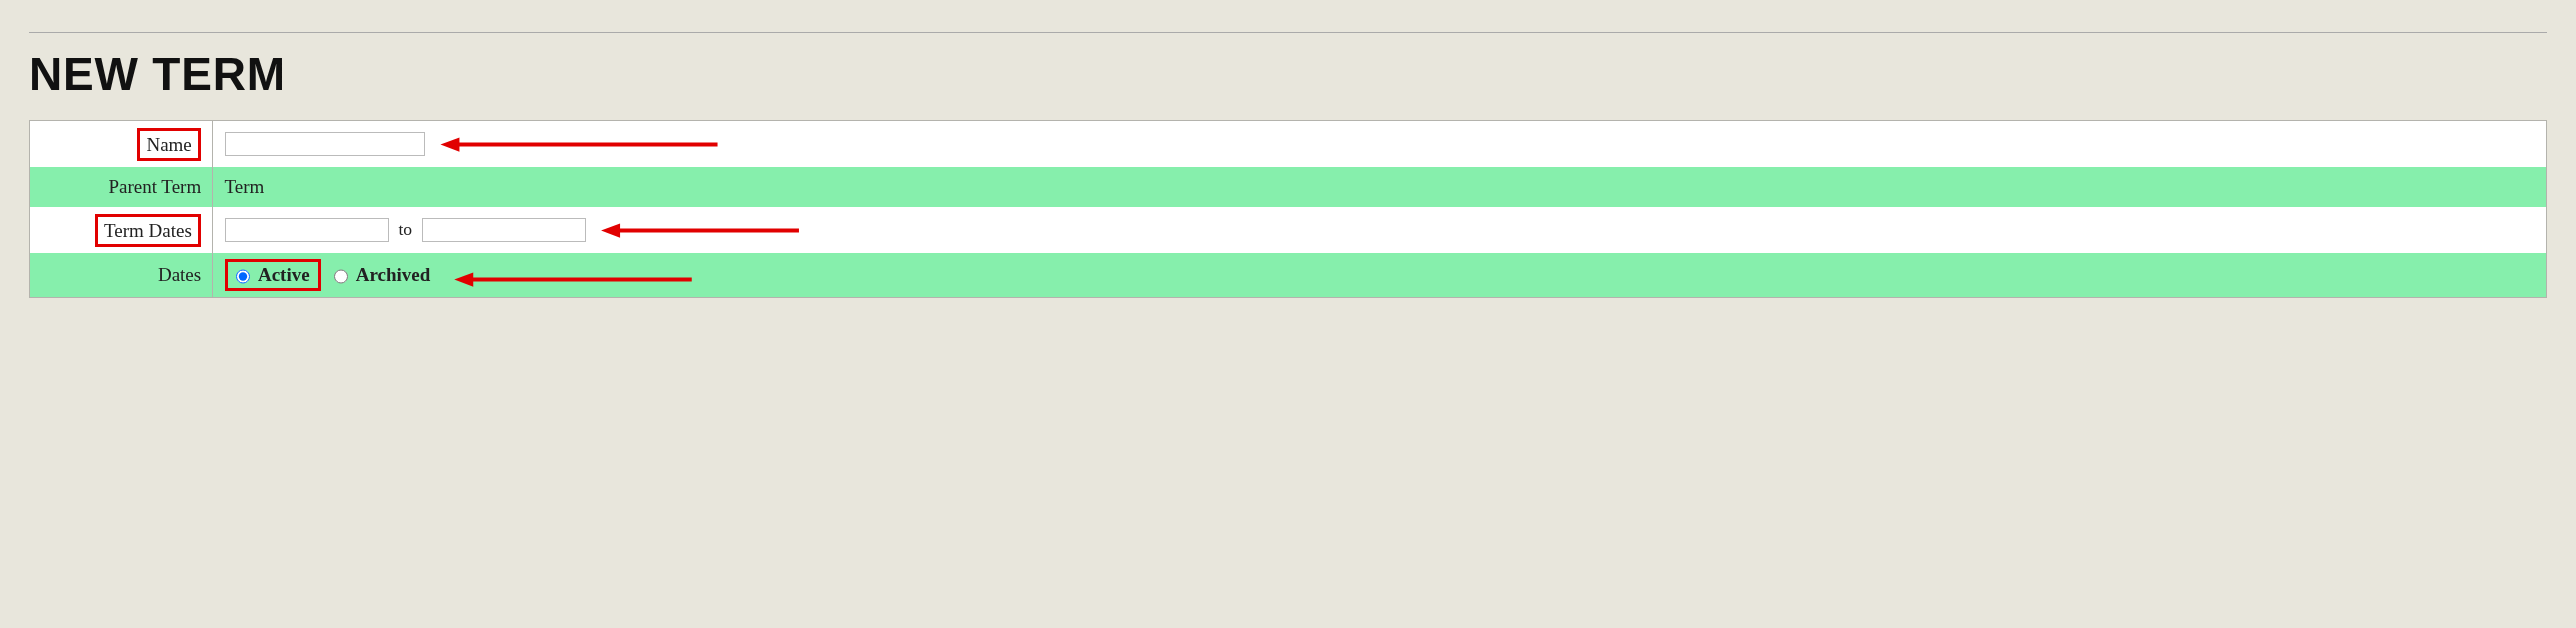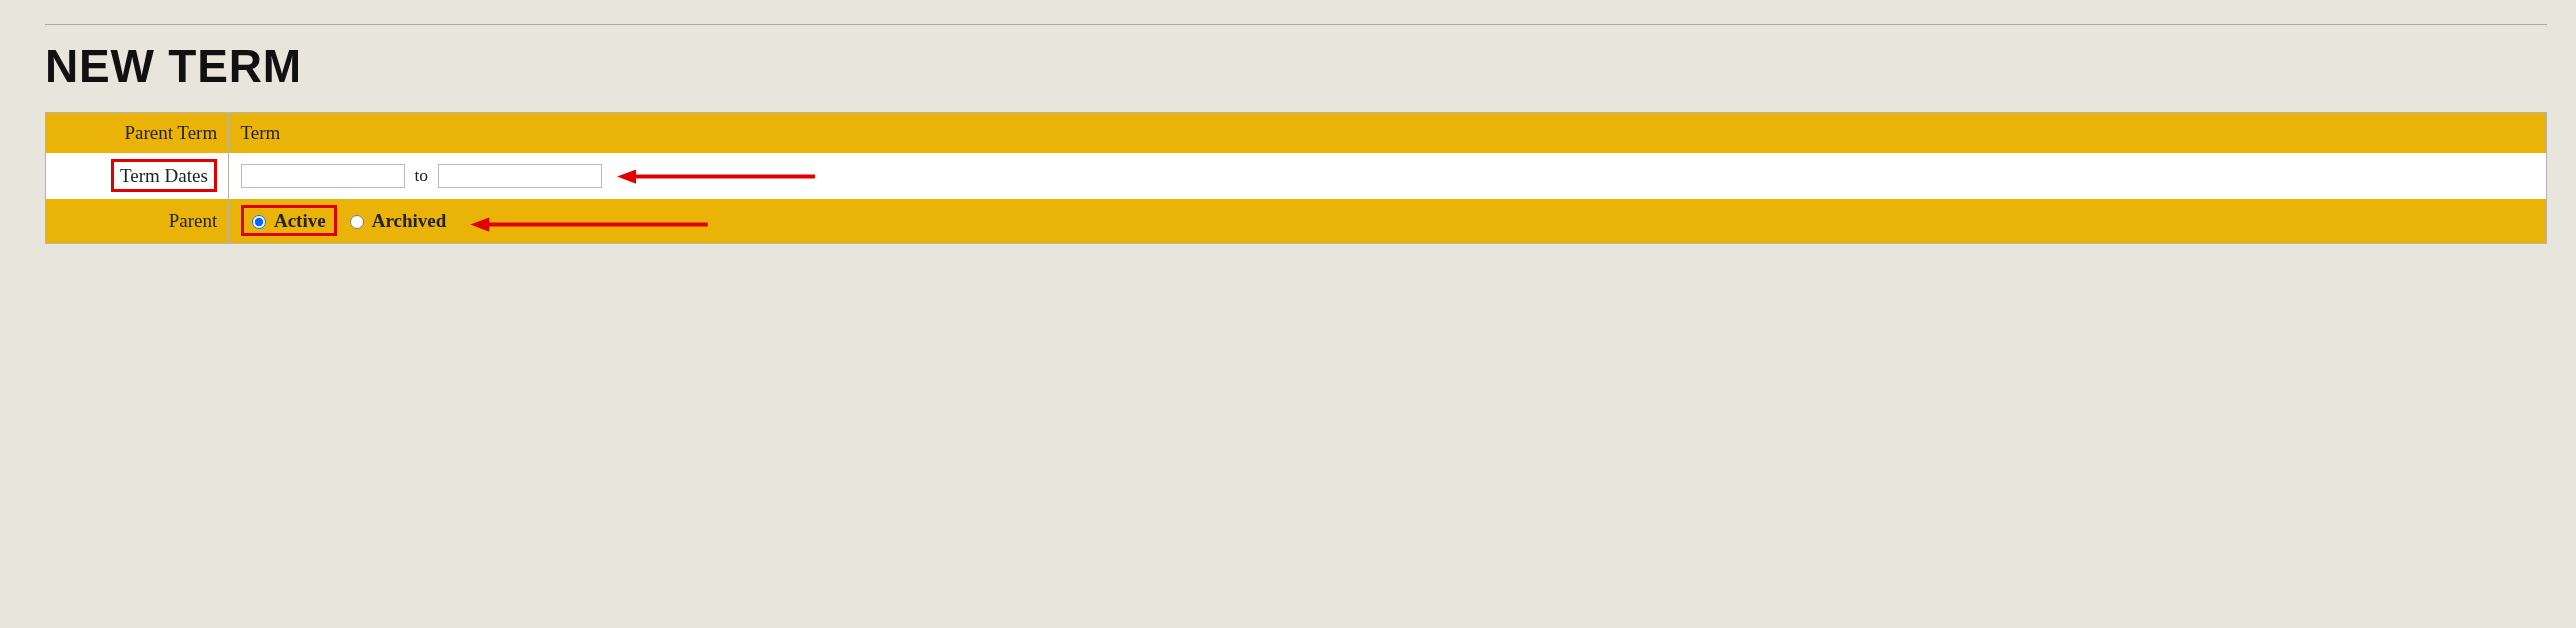--- a/index.html
+++ b/index.html
@@ -3,22 +3,21 @@
 <meta charset="utf-8">
 <style>
   body {
     margin: 0;
     padding: 0;
     background: #e8e6dc;
     font-family: Georgia, 'Times New Roman', serif;
     color: #222;
   }
   .page {
-    padding: 0 29px 29px 29px;
-    margin-left: 16px;
+    padding: 8px 29px 29px 29px;
   }
   .top-rule {
     border-top: 0.8px solid #aaa;
     height: 0;
     margin: 24px 0 14.4px 0;
   }
   .page-title {
     font-family: Futura, 'Century Gothic', 'Gill Sans', Helvetica, Arial, sans-serif;
     font-weight: 700;
     font-size: 46px;
@@ -30,21 +29,21 @@
     width: 100%;
     border: 0.8px solid #b4b3ad;
     border-collapse: collapse;
     box-sizing: border-box;
     background: #fff;
   }
   .form-table tr {
     height: 40px;
   }
   .form-table tr.alt {
-    background: #eab308;
+    background: #86efac;
   }
   .form-table td {
     padding: 6.4px 11.2px;
     vertical-align: middle;
     font-size: 19px;
   }
   .form-table td.label-cell {
     width: 160px;
     text-align: right;
     border-right: 0.8px solid #b4b3ad;
@@ -104,20 +103,32 @@
 <body>
 
 <div class="page">
   <div class="top-rule"></div>
 
   <h1 class="page-title">NEW TERM</h1>
 
   <table class="form-table">
 
     <tbody>
+        <tr>
+      <td class="label-cell">
+        <span class="hl-box">Name</span>
+      </td>
+      <td class="value-cell arrow-cell">
+        <input type="text" class="text-input name-input" value="" style="">
+        <svg class="arrow-svg" width="280" height="19" viewBox="0 0 350 24">
+          <line x1="350" y1="12" x2="20" y2="12" stroke="#e10000" stroke-width="5"></line>
+          <polygon points="0,12 24,3 24,21" fill="#e10000"></polygon>
+        </svg>
+      </td>
+    </tr>
 
     <tr class="alt">
       <td class="label-cell">Parent Term</td>
       <td class="value-cell">Term</td>
     </tr>
 
     <tr>
       <td class="label-cell">
         <span class="hl-box">Term Dates</span>
       </td>
@@ -126,21 +137,21 @@
         <span class="to-word">to</span>
         <input type="text" class="text-input date-input" value="" style="">
         <svg class="arrow-svg" width="200" height="19" viewBox="0 0 250 24">
           <line x1="250" y1="12" x2="20" y2="12" stroke="#e10000" stroke-width="5"></line>
           <polygon points="0,12 24,3 24,21" fill="#e10000"></polygon>
         </svg>
       </td>
     </tr>
 
     <tr class="alt">
-      <td class="label-cell">Parent</td>
+      <td class="label-cell">Dates</td>
       <td class="value-cell arrow-cell">
         <span class="radio-hl">
           <label class="radio-wrap">
             <input type="radio" name="status" checked="" style="">
             <span>Active</span>
           </label>
         </span>
         <label class="radio-wrap">
           <input type="radio" name="status" style="">
           <span>Archived</span>

